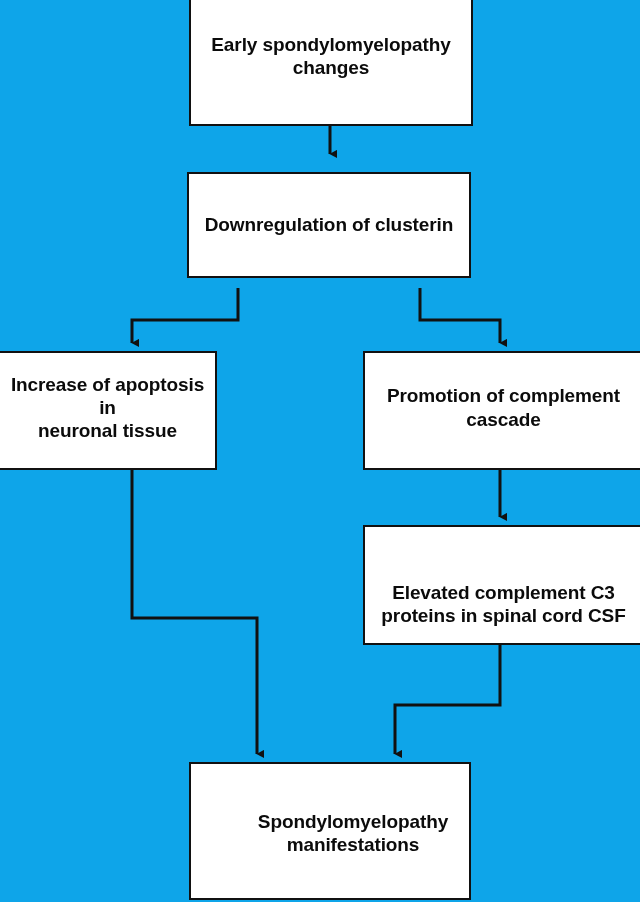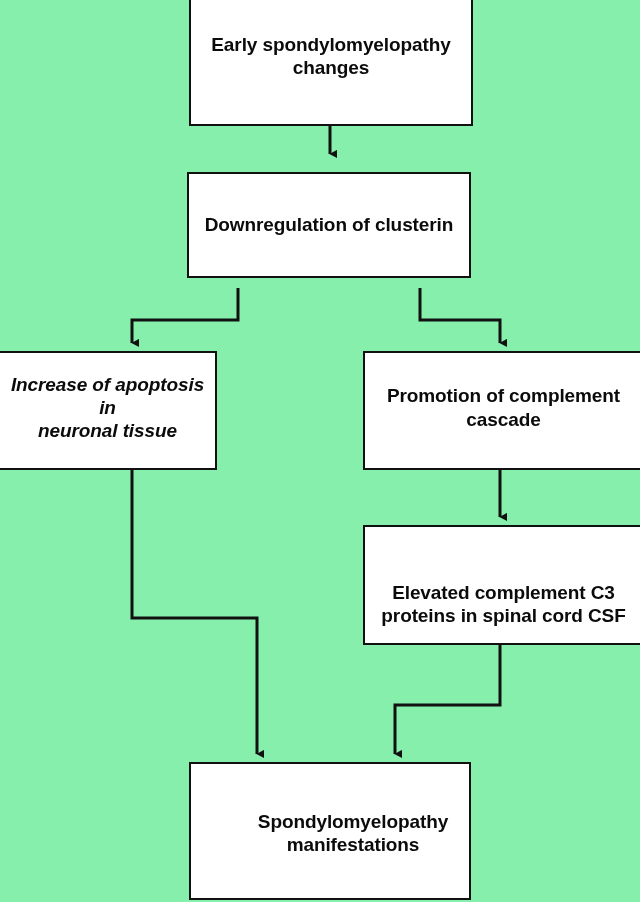--- a/index.html
+++ b/index.html
@@ -4,21 +4,21 @@
 <style>
   html, body {
     margin: 0;
     padding: 0;
     background: #ffffff;
   }
   #canvas {
     position: relative;
     width: 640px;
     height: 902px;
-    background: #86efac;
+    background: #0ea5e9;
     overflow: hidden;
     font-family: "Liberation Sans", sans-serif;
   }
   #flow-svg {
     position: absolute;
     top: 0;
     left: 0;
     width: 640px;
     height: 902px;
   }
@@ -42,21 +42,21 @@
     letter-spacing: -0.1px;
     padding: 0 4px;
     white-space: pre-line;
     -webkit-font-smoothing: antialiased;
   }
   
   #node-early        { left: 189px; top: -2px;  width: 284px; height: 128px; }
   #node-early .node-label { transform: translateY(-6px); }
   #node-downreg      { left: 187px; top: 172px; width: 284px; height: 106px; }
   #node-apoptosis    { left: -2px;  top: 351px; width: 219px; height: 119px; }
-  #node-apoptosis .node-label { transform: translateY(-3px); font-style: italic; }
+  #node-apoptosis .node-label { transform: translateY(-3px); }
   #node-complement   { left: 363px; top: 351px; width: 281px; height: 119px; }
   #node-complement .node-label { transform: translateY(-3px); }
   #node-c3           { left: 363px; top: 525px; width: 281px; height: 120px; }
   #node-c3 .node-label { transform: translateY(-2px); margin-top: 42px; }
   #node-manifest     { left: 189px; top: 762px; width: 282px; height: 138px; padding-left: 46px; }
   #node-manifest .node-label { transform: translateY(2px); }
 </style>
 </head>
 <body>
 

